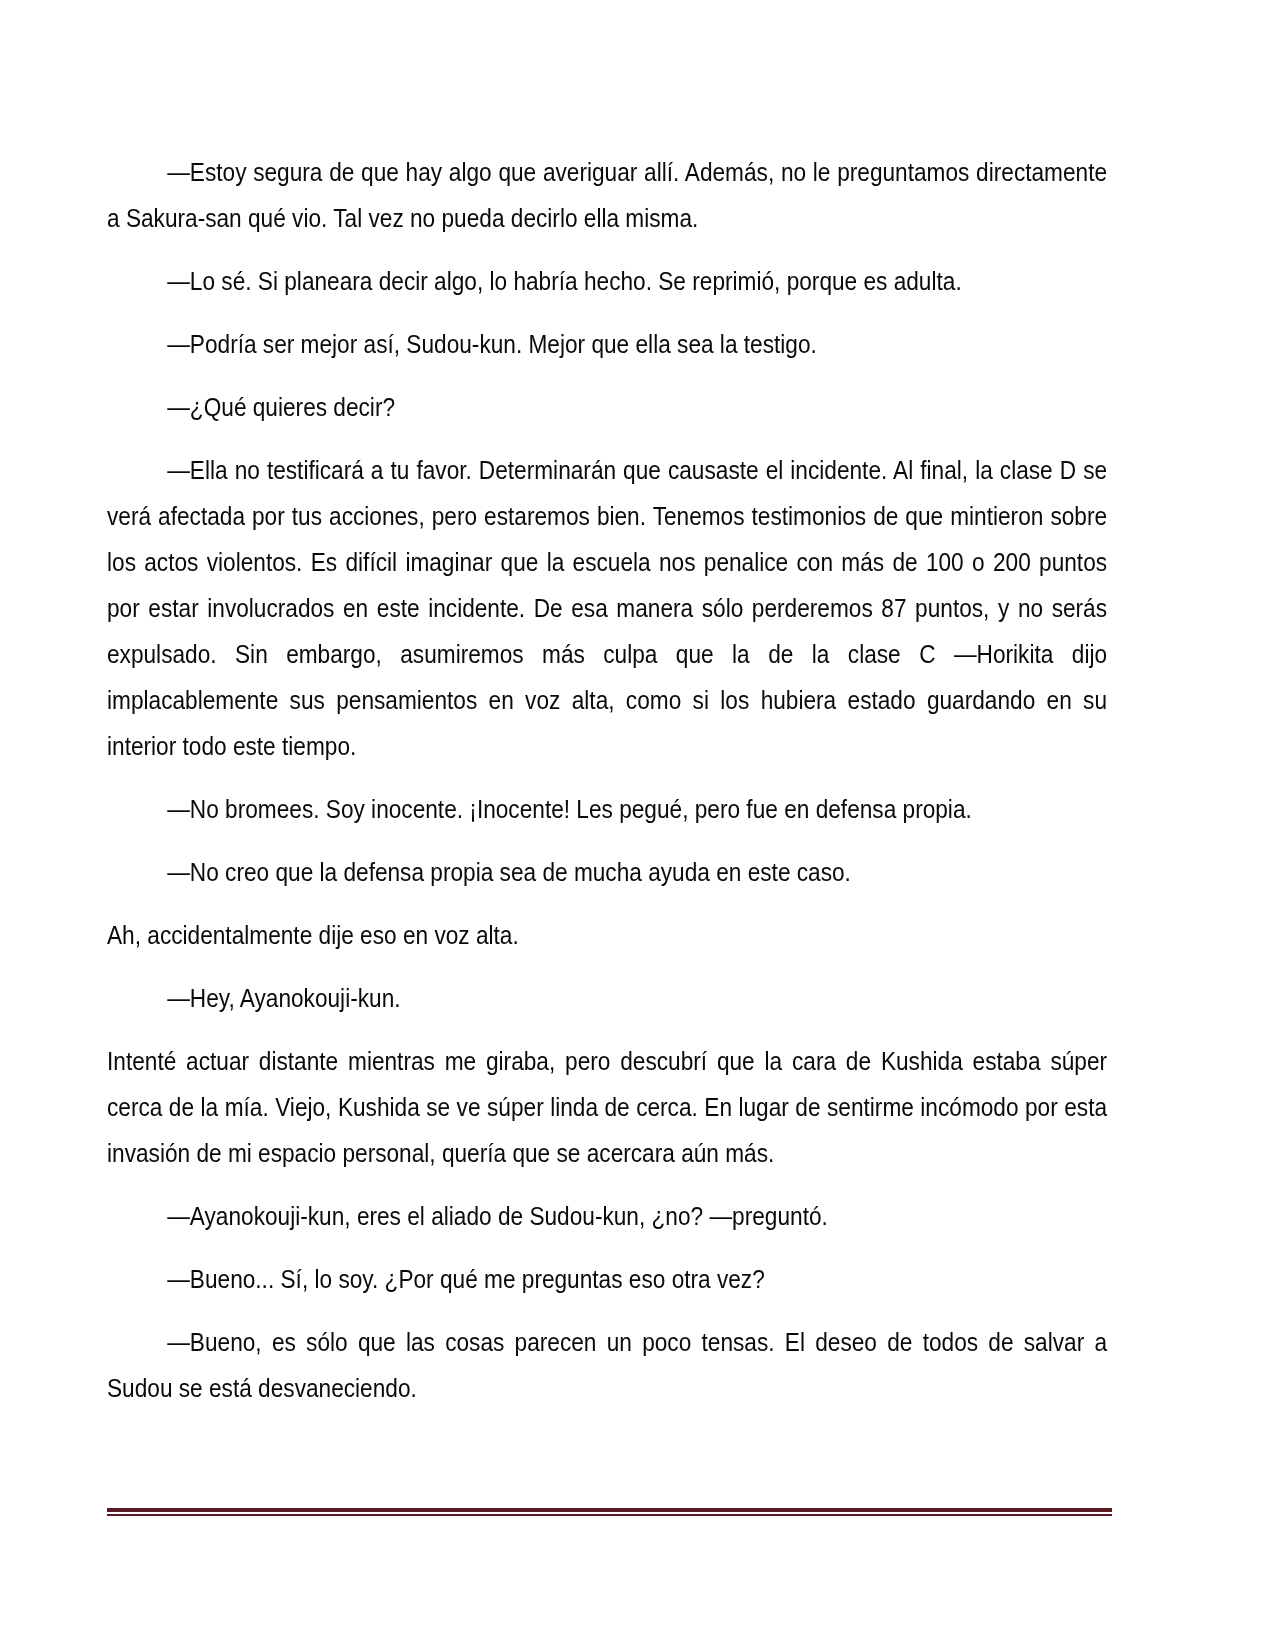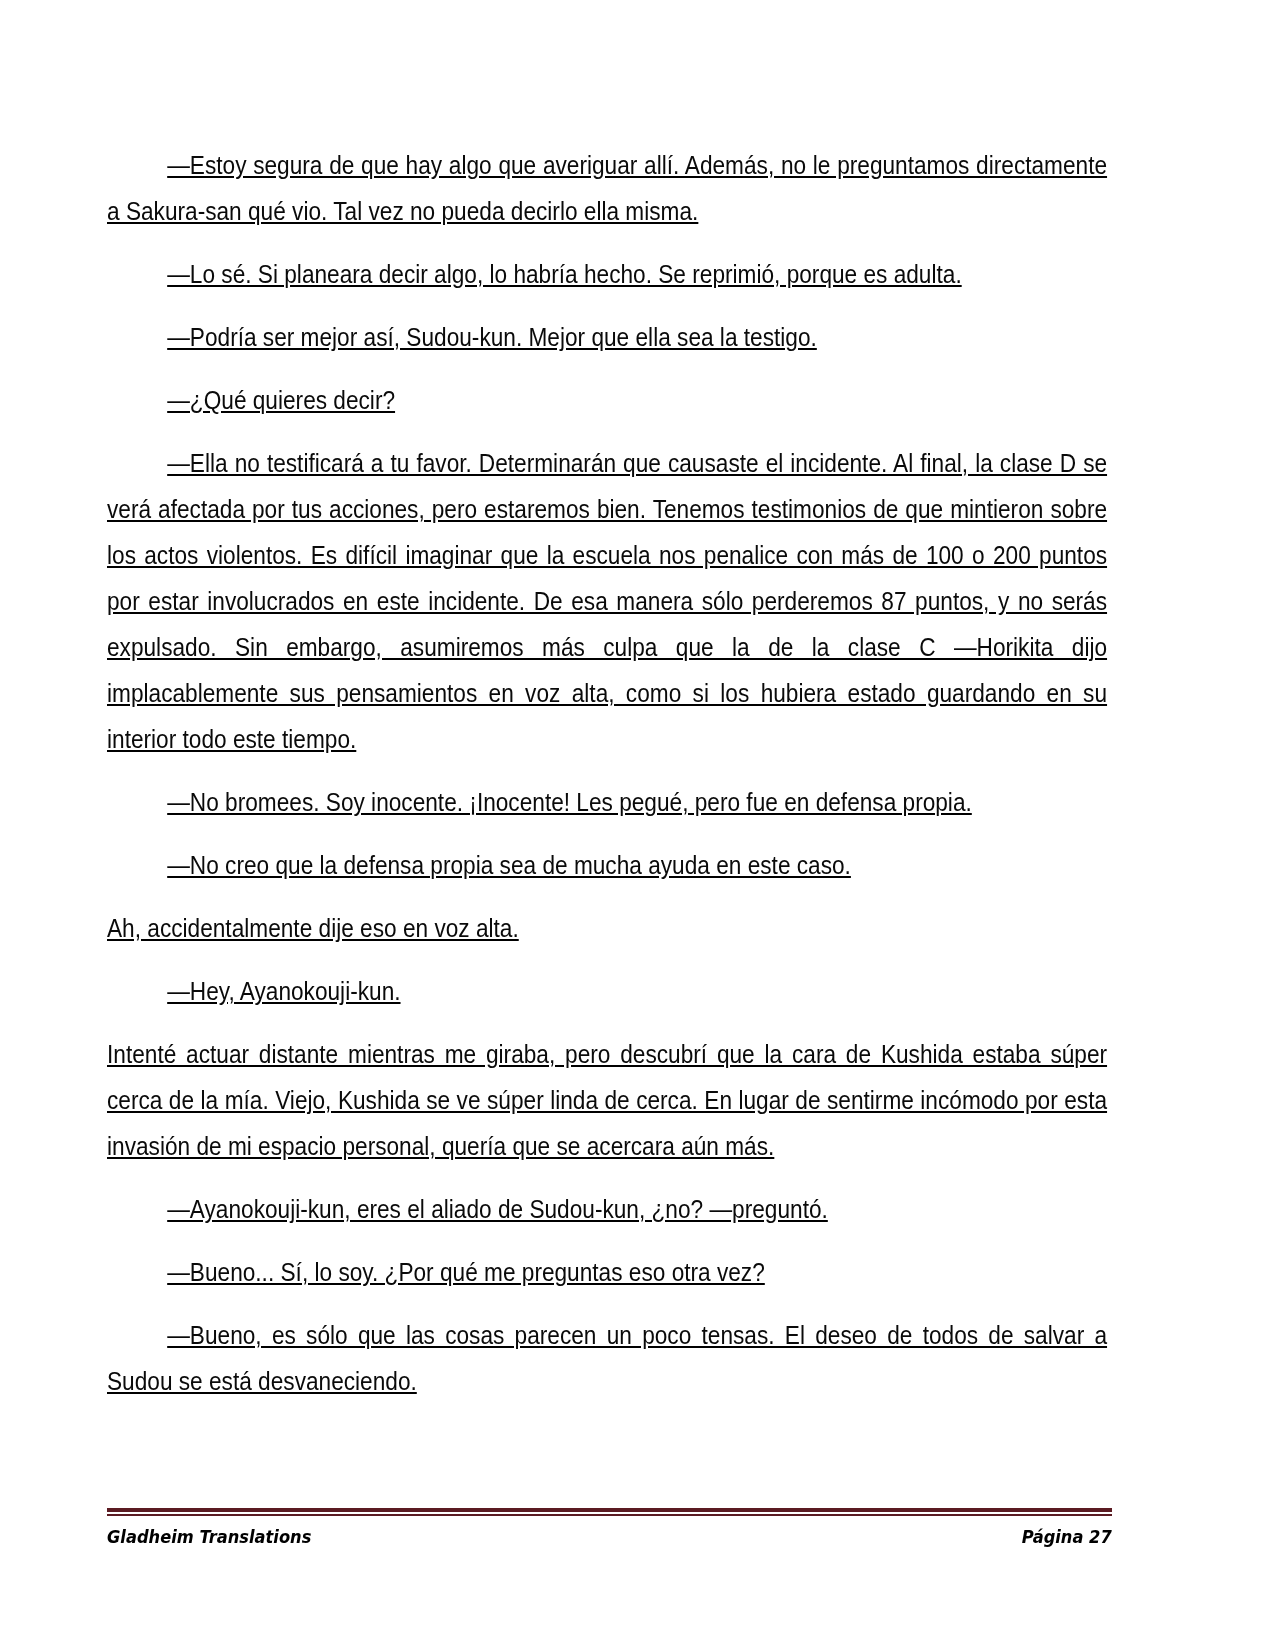--- a/index.html
+++ b/index.html
@@ -33,23 +33,22 @@
     color: #000000;
     white-space: nowrap;
     transform: scaleX(0.93);
     transform-origin: left center;
   }
 
   
   .body-area {
     position: absolute;
     left: 107px;
-    top: 142px;
+    top: 149px;
     width: 1000px;
-    text-decoration: underline;
   }
   .para {
     font-family: "Liberation Sans", sans-serif;
     font-size: 25.6px;
     line-height: 46px;
     color: #0a0a0a;
     text-align: justify;
     text-justify: inter-word;
     margin: 0 0 17px 0;
     transform: scaleX(0.885);
@@ -135,18 +134,14 @@
       <p class="para indent">—Ayanokouji-kun, eres el aliado de Sudou-kun, ¿no? —preguntó.</p>
       <p class="para indent">—Bueno... Sí, lo soy. ¿Por qué me preguntas eso otra vez?</p>
       <p class="para indent">—Bueno, es sólo que las cosas parecen un poco tensas. El deseo de todos de salvar a Sudou se está desvaneciendo.</p>
     </div>
 
   <div class="footer-rules">
     <div class="rule-thick" style="background: rgb(91, 27, 34);"></div>
     <div class="rule-thin" style="background: rgb(91, 27, 34);"></div>
   </div>
 
-  <div class="footer">
-    <div class="footer-left">Gladheim Translations</div>
-    <div class="footer-right">Página 27</div>
-  </div>
 
 </div>
 
 </body></html>

